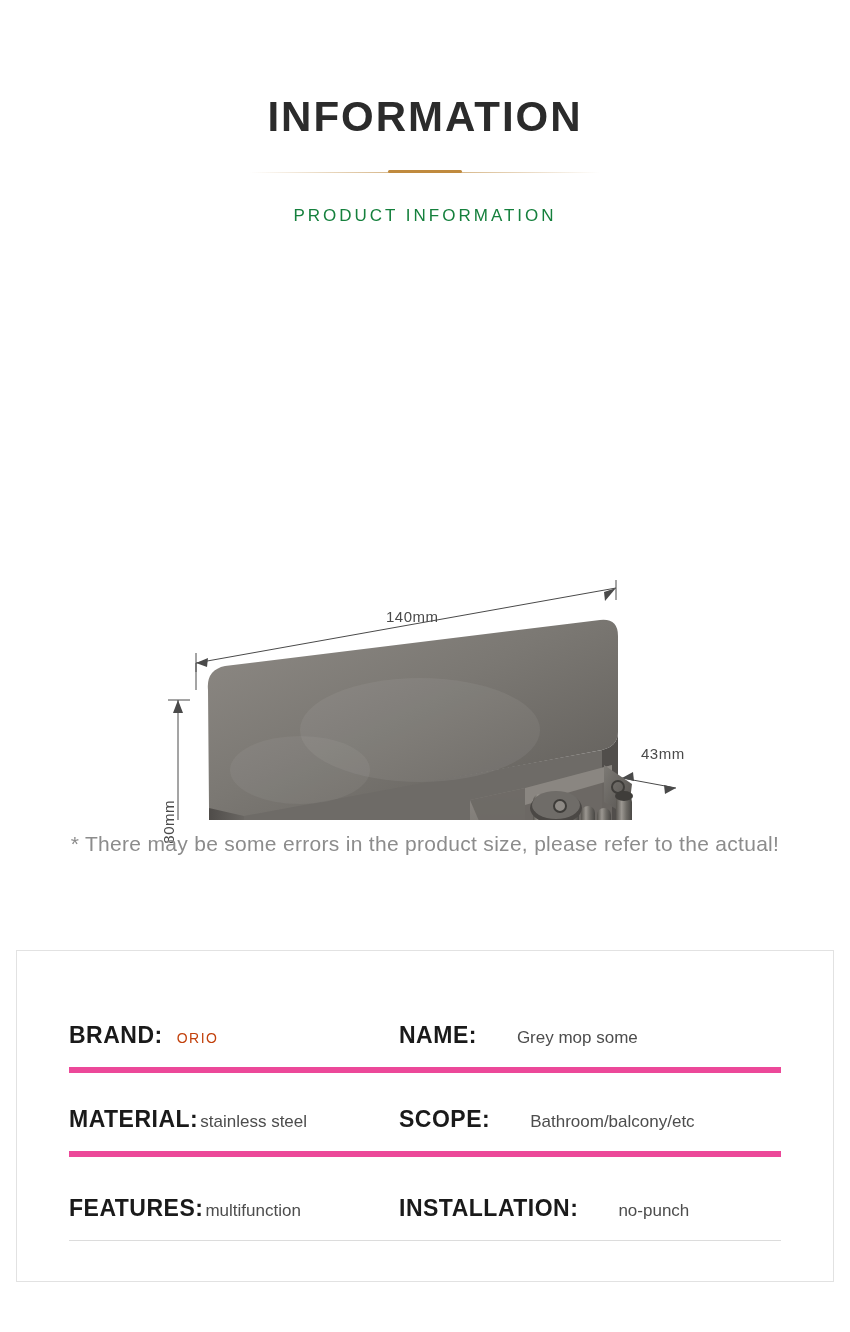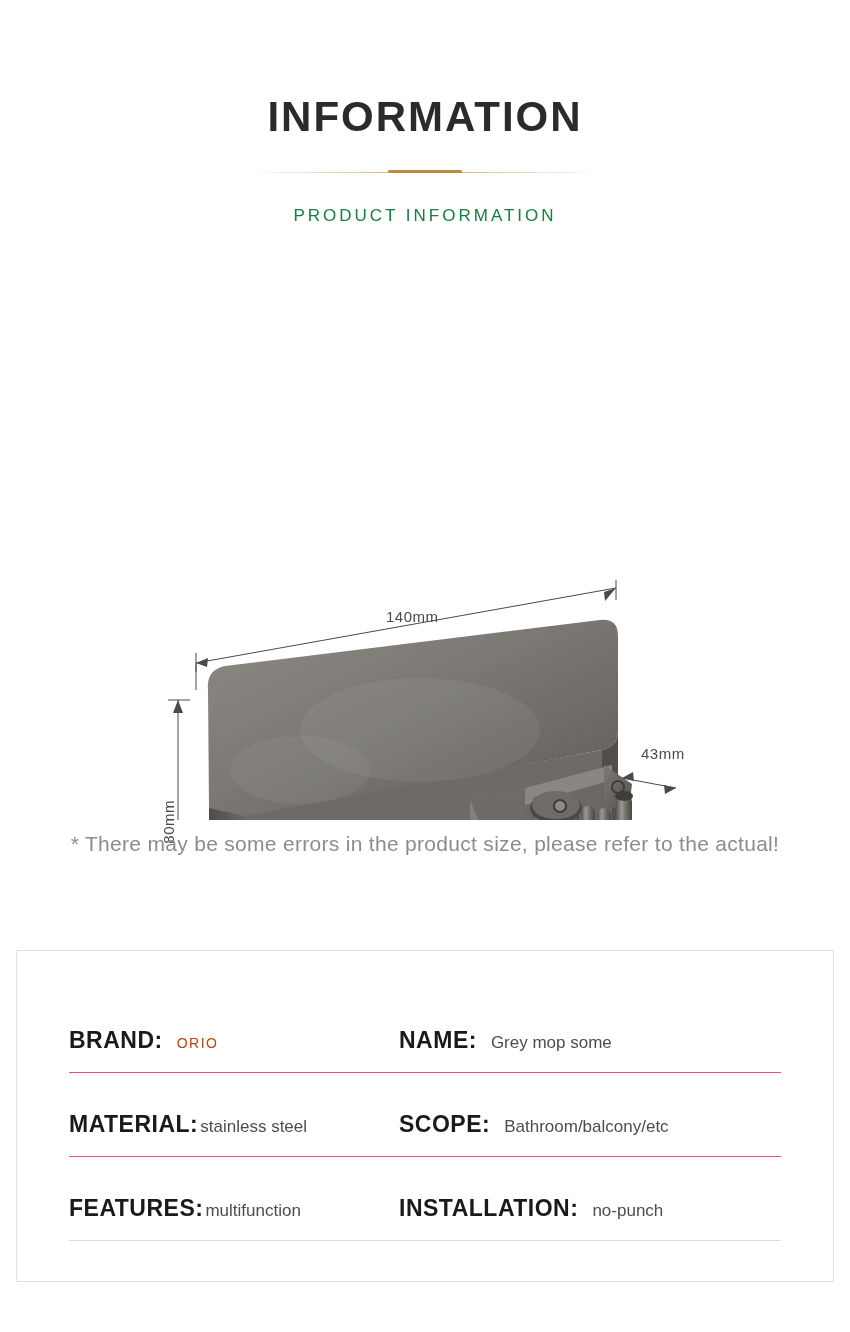--- a/index.html
+++ b/index.html
@@ -109,32 +109,32 @@
   .spec-inner {
     position: absolute;
     left: 52px;
     top: 38px;
     width: 712px;
   }
   .spec-row {
     display: flex;
     align-items: flex-end;
     height: 84px;
-    border-bottom: 1px solid #ec4899;
+    border-bottom: 6px solid #ec4899;
     box-sizing: border-box;
   }
   .spec-row:last-child { border-bottom: 1px solid #dcdcdc; }
   .spec-cell {
     display: flex;
     align-items: baseline;
     box-sizing: border-box;
     padding-bottom: 18px;
   }
   .spec-cell.left { width: 330px; }
-  .spec-cell.right { width: 382px; }
+  .spec-cell.right { width: 382px; gap: 26px; }
   .spec-key {
     font-size: 23px;
     font-weight: bold;
     color: #1a1a1a;
     letter-spacing: 0.5px;
     white-space: nowrap;
   }
   .spec-val {
     font-size: 17px;
     color: #4d4d4d;

